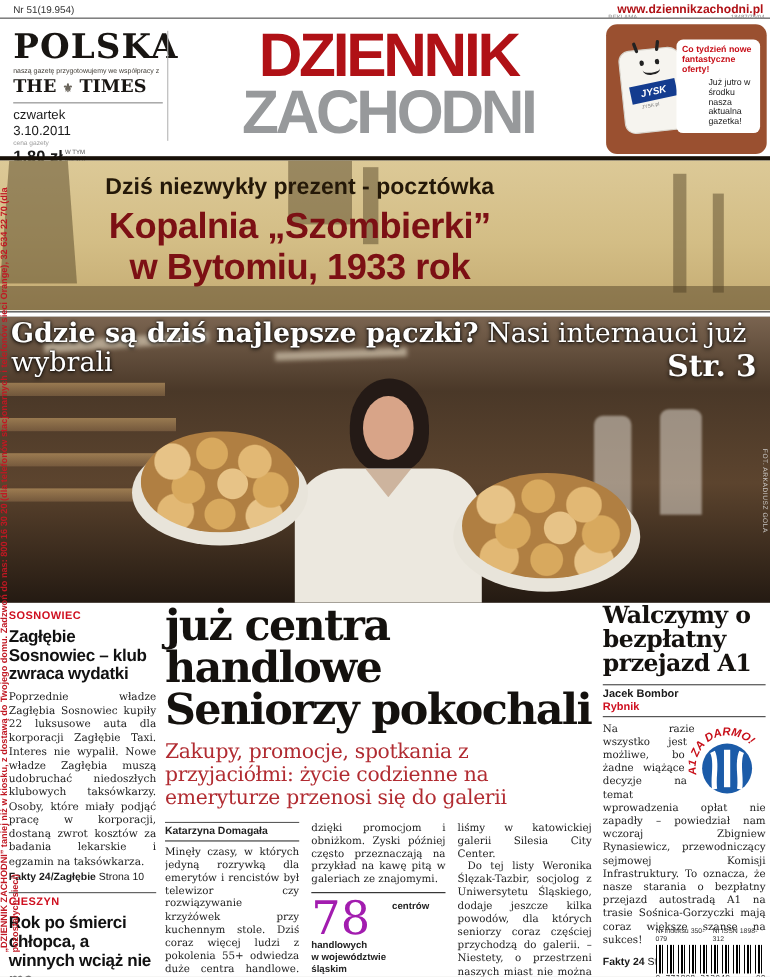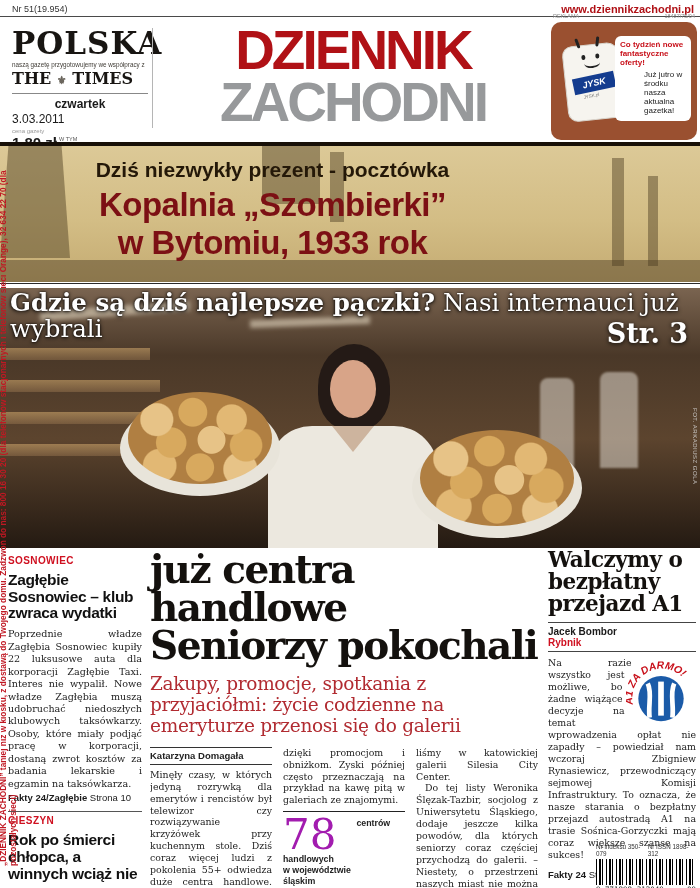--- a/index.html
+++ b/index.html
@@ -12,21 +12,21 @@
   .site-url{top:3px;right:6px;font-size:11px;font-weight:bold;color:#b01116;}
   .top-rule{top:16px;left:0;width:700px;border-top:1px solid #4a4a4a;}
 
   
   .polska{top:28px;left:12px;width:136px;}
   .polska-logo{font-family:"DejaVu Serif",serif;font-weight:700;font-size:31px;letter-spacing:1px;color:#181512;line-height:1;}
   .polska-tag{font-size:6.3px;color:#44403a;margin-top:2px;}
   .times-row{font-family:"DejaVu Serif",serif;font-weight:700;font-size:16px;color:#181512;margin-top:1px;}
   .crest{font-size:11px;color:#6a655c;}
   .date-rule{border-top:1px solid #888;margin:5px 0 3px 0;}
-  .day{font-weight:bold;font-size:12px;text-align:center;}
+  .day{font-weight:normal;font-size:12px;}
   .date{font-size:12px;margin-top:1px;}
   .price-label{font-size:6px;color:#999;margin-top:2px;}
   .price-row{font-size:15px;font-weight:bold;display:flex;align-items:flex-start;gap:2px;}
   .price-note{font-size:5.5px;color:#555;line-height:1.1;white-space:pre-line;margin-top:2px;font-weight:normal;}
 
   .mast-div{top:28px;left:152px;height:100px;border-left:1px solid #b5b5b5;}
 
   
   .masthead{top:24px;left:160px;width:386px;text-align:center;line-height:0.93;
             font-weight:800;font-size:56px;letter-spacing:-3px;transform:scaleX(.98);}
@@ -160,21 +160,21 @@
   <div class="abs polska">
     <div class="polska-logo">POLSKA</div>
     <div class="polska-tag">naszą gazetę przygotowujemy we współpracy z</div>
     <div class="times-row">
       <span>THE</span>
       <span class="crest">⚜</span>
       <span>TIMES</span>
     </div>
     <div class="date-rule"></div>
     <div class="day">czwartek</div>
-    <div class="date">3.03.2011</div>
+    <div class="date">3.10.2011</div>
     <div class="price-label">cena gazety</div>
     <div class="price-row">
       <span>1,80 zł</span>
       <span class="price-note">W TYM
 8% VAT</span>
     </div>
   </div>
 
   <div class="abs mast-div"></div>
 

